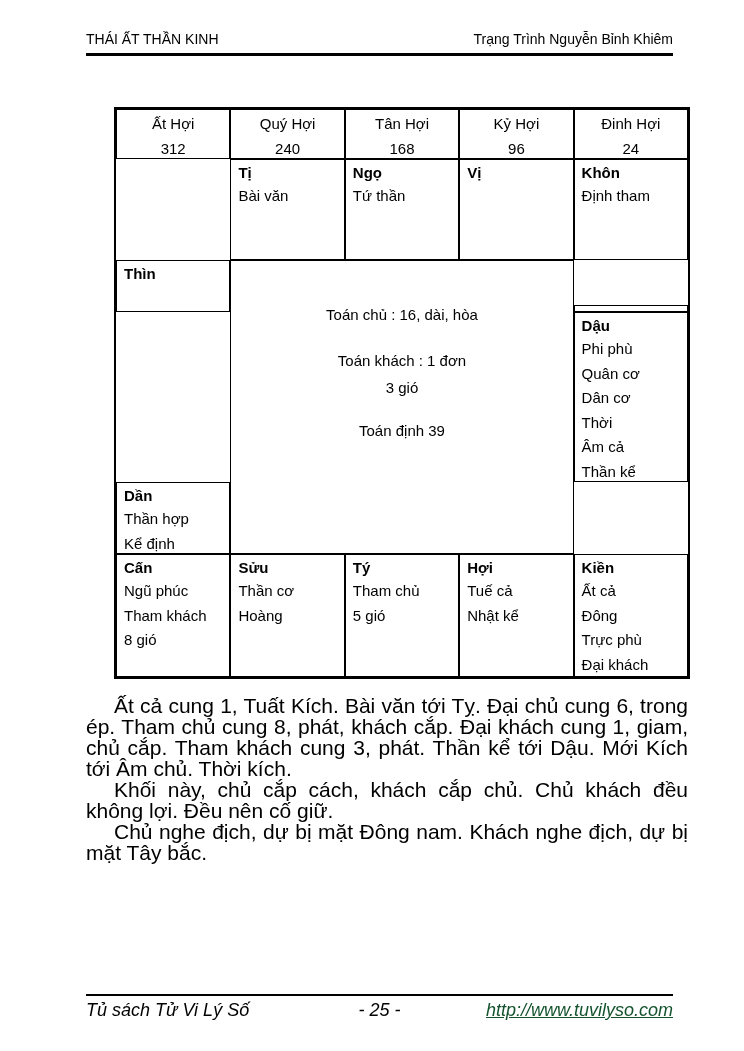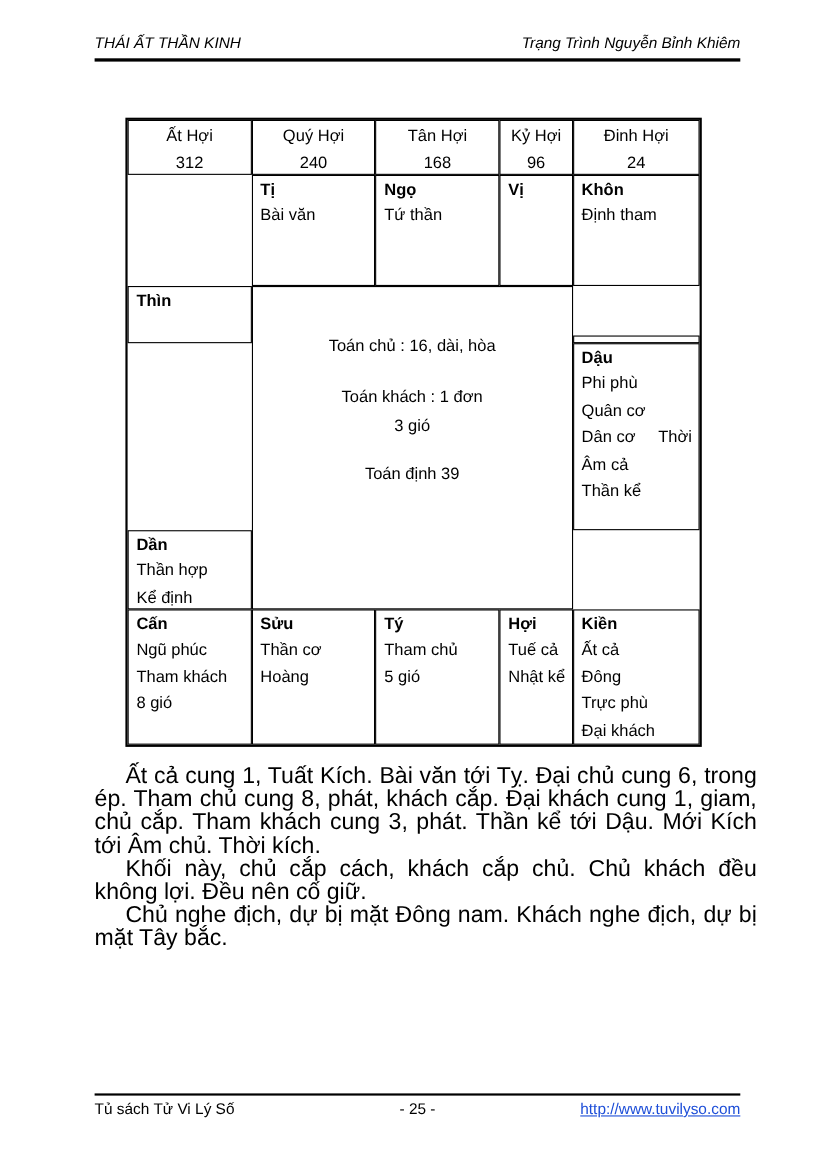--- a/index.html
+++ b/index.html
@@ -8,30 +8,29 @@
     width:744px;height:1051px;
     background:#fff;color:#000;
     font-family:"Liberation Sans","DejaVu Sans",sans-serif;
     overflow:hidden;
   }
   
   .hdr{
     position:absolute;top:31px;left:86px;width:587px;
     display:flex;justify-content:space-between;align-items:flex-start;
     font-size:14px;
-    font-style:italic;
   }
   .hdr-rule{
     position:absolute;top:53px;left:86px;width:587px;height:3px;background:#000;
   }
   
   .t-grid{
-    position:absolute;top:107px;left:114px;width:524px;
+    position:absolute;top:107px;left:114px;width:576px;
     display:grid;
-    grid-template-columns:repeat(3,1fr);
+    grid-template-columns:repeat(5,1fr);
     grid-template-rows:50px 101px 52px 170px 72px 123px;
     border:2px solid #000;
     font-size:15px;line-height:24px;
     box-sizing:border-box;
   }
   .cell{
     border:1px solid #000;
     padding:1px 6px 0 7px;
     overflow:hidden;
   }
@@ -70,26 +69,26 @@
     position:absolute;top:695px;left:86px;width:602px;
     font-size:21px;line-height:21px;text-align:justify;
   }
   .bodytext p{margin:0;text-indent:28px;}
   
   .ftr-rule{
     position:absolute;top:994px;left:86px;width:587px;height:2px;background:#000;
   }
   .ftr{
     position:absolute;top:1000px;left:86px;width:587px;
-    display:flex;align-items:baseline;font-size:14px;
+    display:flex;align-items:baseline;font-size:18px;font-style:italic;
   }
   .ftr .f-left{flex:1;text-align:left;}
   .ftr .f-center{flex:1;text-align:center;}
   .ftr .f-right{flex:1;text-align:right;}
-  .ftr a{color:#1d4ed8;text-decoration:underline;cursor:pointer;}
+  .ftr a{color:#14532d;text-decoration:underline;cursor:pointer;}
 </style>
 </head>
 <body>
 
 <div class="page">
 
   <div class="hdr">
     <span>THÁI ẤT THẦN KINH</span>
     <span>Trạng Trình Nguyễn Bỉnh Khiêm</span>
   </div>

